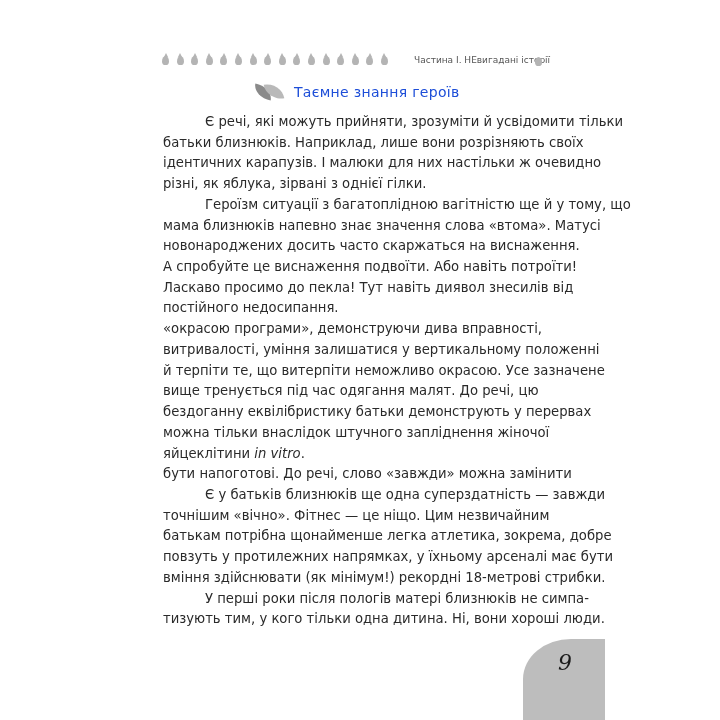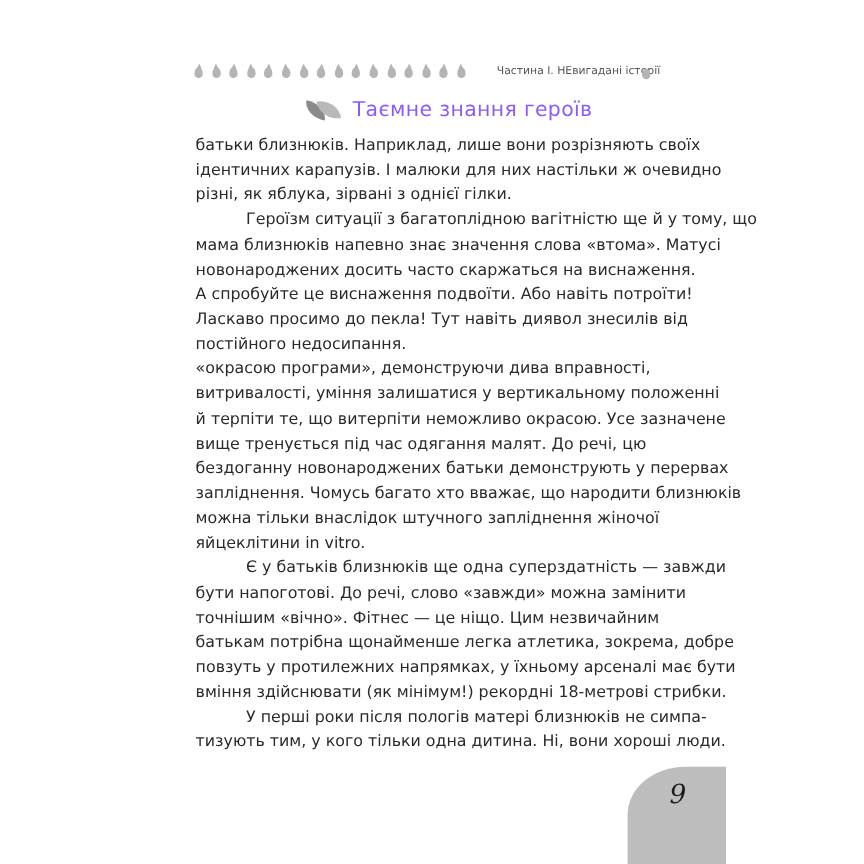--- a/index.html
+++ b/index.html
@@ -8,25 +8,25 @@
   .header { position:absolute; top:56px; left:162px; width:385px; height:14px; }
   .drops { position:absolute; left:0; top:0; display:flex; gap:7.6px; }
   .drop { width:7px; height:9px; background:#b4b4b4; border-radius:50% 50% 50% 50% / 60% 60% 40% 40%; position:relative; }
   .drop::before { content:""; position:absolute; left:1.5px; top:-3px; width:0; height:0; border-left:2px solid transparent; border-right:2px solid transparent; border-bottom:4px solid #b4b4b4; }
   .header-text { position:absolute; left:252px; top:-1px; font-size:9px; color:#555; white-space:nowrap; letter-spacing:0; }
   .header-leaf { position:absolute; left:373px; top:1px; width:7px; height:9px; background:#b4b4b4; border-radius:50% 50% 50% 50% / 60% 60% 40% 40%; }
   .title-wrap { position:absolute; left:252px; top:78px; height:28px; display:flex; align-items:center; }
   .leaf-icon { width:34px; height:22px; position:relative; margin-right:8px; }
   .leaf-a { position:absolute; left:2px; top:4px; width:18px; height:14px; background:#8a8a8a; border-radius:0 100% 0 100%; transform:rotate(10deg); }
   .leaf-b { position:absolute; left:13px; top:2px; width:18px; height:17px; background:#b9b9b9; border-radius:0 100% 0 100%; transform:rotate(-10deg); }
-  .title { font-family:"DejaVu Sans", sans-serif; font-size:17px; color:#8b5cf6; letter-spacing:0.3px; font-weight:normal; }
+  .title { font-family:"DejaVu Sans", sans-serif; font-size:14px; color:#1d4ed8; letter-spacing:0.3px; font-weight:normal; }
   .body-text { position:absolute; left:163px; top:112px; width:402px; font-family:"DejaVu Sans", sans-serif; font-size:13.2px; line-height:20.72px; color:#2a2a2a; }
   .line { white-space:nowrap; display:block; height:20.72px; }
   .indent { padding-left:42px; }
-  .it { }
+  .it { font-style:italic; }
   .pagenum-box { position:absolute; left:523px; top:639px; width:82px; height:81px; background:#bdbdbd; border-top-left-radius:48px 40px; }
   .pagenum { position:absolute; left:558px; top:650px; font-family:"DejaVu Serif", serif; font-style:italic; font-size:22px; color:#1a1a1a; }
 </style>
 </head>
 <body>
 
 <div class="page">
 
   <div class="header">
     <div class="drops">
@@ -54,42 +54,42 @@
   <div class="title-wrap">
     <span class="leaf-icon">
       <span class="leaf-a"></span>
       <span class="leaf-b"></span>
     </span>
     <span class="title">Таємне знання героїв</span>
   </div>
 
   <div class="body-text">
 
+    <span class="line indent">Є речі, які можуть прийняти, зрозуміти й усвідомити тільки</span>
     <span class="line">батьки близнюків. Наприклад, лише вони розрізняють своїх</span>
     <span class="line">ідентичних карапузів. І малюки для них настільки ж очевидно</span>
     <span class="line">різні, як яблука, зірвані з однієї гілки.</span>
 
     <span class="line indent">Героїзм ситуації з багатоплідною вагітністю ще й у тому, що</span>
     <span class="line">мама близнюків напевно знає значення слова «втома». Матусі</span>
     <span class="line">новонароджених досить часто скаржаться на виснаження.</span>
     <span class="line">А спробуйте це виснаження подвоїти. Або навіть потроїти!</span>
     <span class="line">Ласкаво просимо до пекла! Тут навіть диявол знесилів від</span>
     <span class="line">постійного недосипання.</span>
 
     <span class="line">«окрасою програми», демонструючи дива вправності,</span>
     <span class="line">витривалості, уміння залишатися у вертикальному положенні</span>
     <span class="line">й терпіти те, що витерпіти неможливо окрасою. Усе зазначене</span>
     <span class="line">вище тренується під час одягання малят. До речі, цю</span>
-    <span class="line">бездоганну новонароджених батьки демонструють у перервах</span>
-    <span class="line">запліднення. Чомусь багато хто вважає, що народити близнюків</span>
+    <span class="line">бездоганну еквілібристику батьки демонструють у перервах</span>
     <span class="line">можна тільки внаслідок штучного запліднення жіночої</span>
     <span class="line"><span>яйцеклітини </span><span class="it">in vitro</span><span>.</span></span>
 
+    <span class="line">бути напоготові. До речі, слово «завжди» можна замінити</span>
     <span class="line indent">Є у батьків близнюків ще одна суперздатність — завжди</span>
-    <span class="line">бути напоготові. До речі, слово «завжди» можна замінити</span>
     <span class="line">точнішим «вічно». Фітнес — це ніщо. Цим незвичайним</span>
     <span class="line">батькам потрібна щонайменше легка атлетика, зокрема, добре</span>
     <span class="line">повзуть у протилежних напрямках, у їхньому арсеналі має бути</span>
     <span class="line">вміння здійснювати (як мінімум!) рекордні 18-метрові стрибки.</span>
 
     <span class="line indent">У перші роки після пологів матері близнюків не симпа-</span>
     <span class="line">тизують тим, у кого тільки одна дитина. Ні, вони хороші люди.</span>
   </div>
 
   <div class="pagenum-box"></div>

